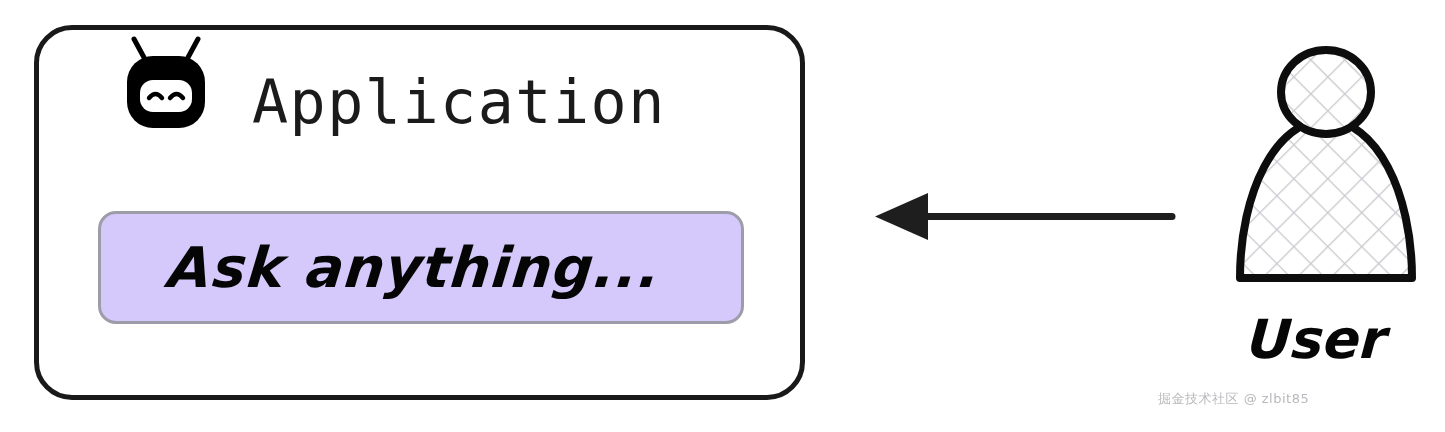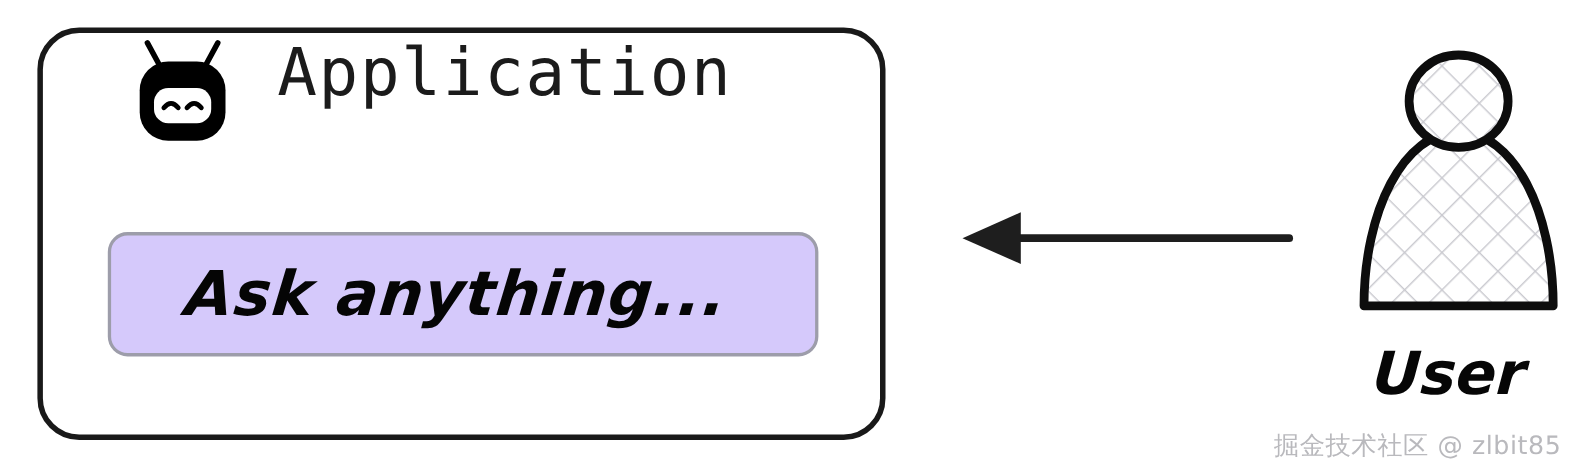--- a/index.html
+++ b/index.html
@@ -35,21 +35,21 @@
     background: #ffffff;
     box-sizing: border-box;
   }
 
   
   .app-header {
     position: absolute;
     left: 118px;
     top: 36px;
     display: flex;
-    align-items: flex-start;
+    align-items: flex-end;
     gap: 38px;
   }
   .robot-icon {
     width: 96px;
     height: 96px;
     display: block;
   }
   .app-title {
     font-family: "DejaVu Sans Mono", "Liberation Mono", monospace;
     font-size: 60px;
@@ -121,21 +121,21 @@
     line-height: 1;
     transform: skewX(-4deg);
   }
 
   
   .watermark {
     position: absolute;
     left: 1158px;
     top: 390px;
     font-family: "DejaVu Sans", sans-serif;
-    font-size: 23px;
+    font-size: 13px;
     color: #b9b9bd;
     white-space: nowrap;
     letter-spacing: 0.5px;
     user-select: none;
   }
 </style>
 </head>
 <body>
 
 <div id="canvas">

